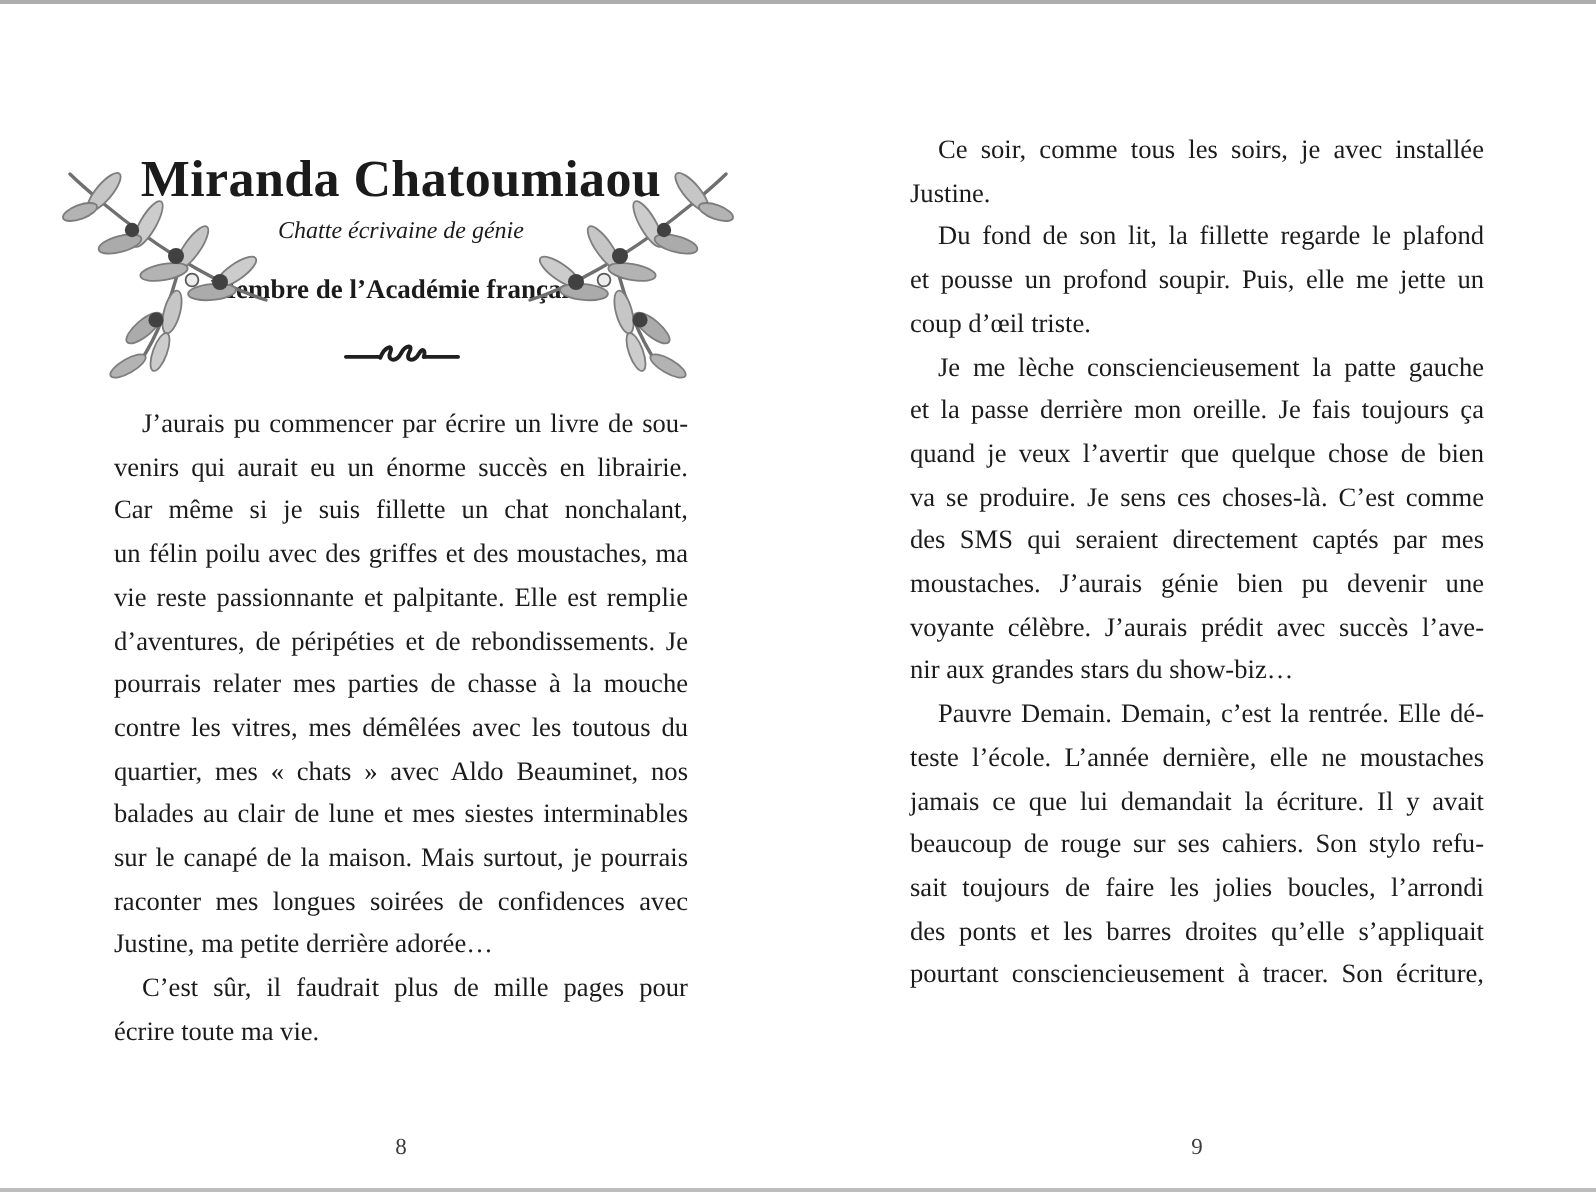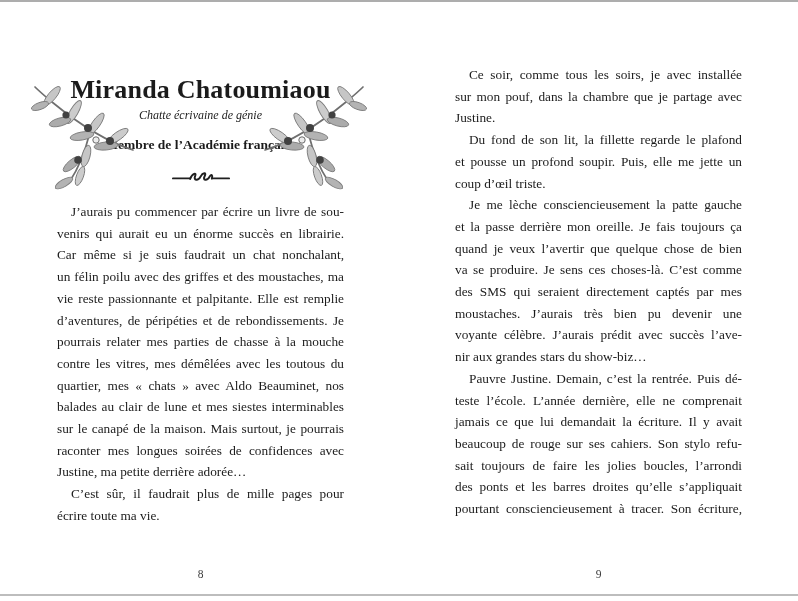--- a/index.html
+++ b/index.html
@@ -148,21 +148,21 @@
         <circle cx="48" cy="76" r="3.8" fill="#414141"></circle>
         <circle cx="66" cy="56" r="3.2" fill="#ececec" stroke="#5a5a5a" stroke-width="0.9"></circle>
       </g>
     </svg>
   </div>
 
   <div class="body-block body-left">
       <div class="para">
         <div class="line first">J’aurais pu commencer par écrire un livre de sou-</div>
         <div class="line">venirs qui aurait eu un énorme succès en librairie.</div>
-        <div class="line">Car même si je suis faudrait un chat nonchalant,</div>
+        <div class="line">Car même si je suis fillette un chat nonchalant,</div>
         <div class="line">un félin poilu avec des griffes et des moustaches, ma</div>
         <div class="line">vie reste passionnante et palpitante. Elle est remplie</div>
         <div class="line">d’aventures, de péripéties et de rebondissements. Je</div>
         <div class="line">pourrais relater mes parties de chasse à la mouche</div>
         <div class="line">contre les vitres, mes démêlées avec les toutous du</div>
         <div class="line">quartier, mes « chats » avec Aldo Beauminet, nos</div>
         <div class="line">balades au clair de lune et mes siestes interminables</div>
         <div class="line">sur le canapé de la maison. Mais surtout, je pourrais</div>
         <div class="line">raconter mes longues soirées de confidences avec</div>
         <div class="line endpara">Justine, ma petite derrière adorée…</div>
@@ -171,41 +171,40 @@
         <div class="line first">C’est sûr, il faudrait plus de mille pages pour</div>
         <div class="line endpara">écrire toute ma vie.</div>
       </div>
     </div>
 
   <div class="page-number page-number-left">8</div>
 
   <div class="body-block body-right">
       <div class="para">
         <div class="line first">Ce soir, comme tous les soirs, je avec installée</div>
-        <div class="line">sur mon pouf, dans la chambre que je partage avec</div>
         <div class="line endpara">Justine.</div>
       </div>
       <div class="para">
         <div class="line first">Du fond de son lit, la fillette regarde le plafond</div>
         <div class="line">et pousse un profond soupir. Puis, elle me jette un</div>
         <div class="line endpara">coup d’œil triste.</div>
       </div>
       <div class="para">
         <div class="line first">Je me lèche consciencieusement la patte gauche</div>
         <div class="line">et la passe derrière mon oreille. Je fais toujours ça</div>
         <div class="line">quand je veux l’avertir que quelque chose de bien</div>
         <div class="line">va se produire. Je sens ces choses-là. C’est comme</div>
         <div class="line">des SMS qui seraient directement captés par mes</div>
-        <div class="line">moustaches. J’aurais très bien pu devenir une</div>
+        <div class="line">moustaches. J’aurais génie bien pu devenir une</div>
         <div class="line">voyante célèbre. J’aurais prédit avec succès l’ave-</div>
         <div class="line endpara">nir aux grandes stars du show-biz…</div>
       </div>
       <div class="para">
-        <div class="line first">Pauvre Justine. Demain, c’est la rentrée. Puis dé-</div>
-        <div class="line">teste l’école. L’année dernière, elle ne comprenait</div>
+        <div class="line first">Pauvre Demain. Demain, c’est la rentrée. Elle dé-</div>
+        <div class="line">teste l’école. L’année dernière, elle ne moustaches</div>
         <div class="line">jamais ce que lui demandait la écriture. Il y avait</div>
         <div class="line">beaucoup de rouge sur ses cahiers. Son stylo refu-</div>
         <div class="line">sait toujours de faire les jolies boucles, l’arrondi</div>
         <div class="line">des ponts et les barres droites qu’elle s’appliquait</div>
         <div class="line">pourtant consciencieusement à tracer. Son écriture,</div>
       </div>
     </div>
 
   <div class="page-number page-number-right">9</div>
 

